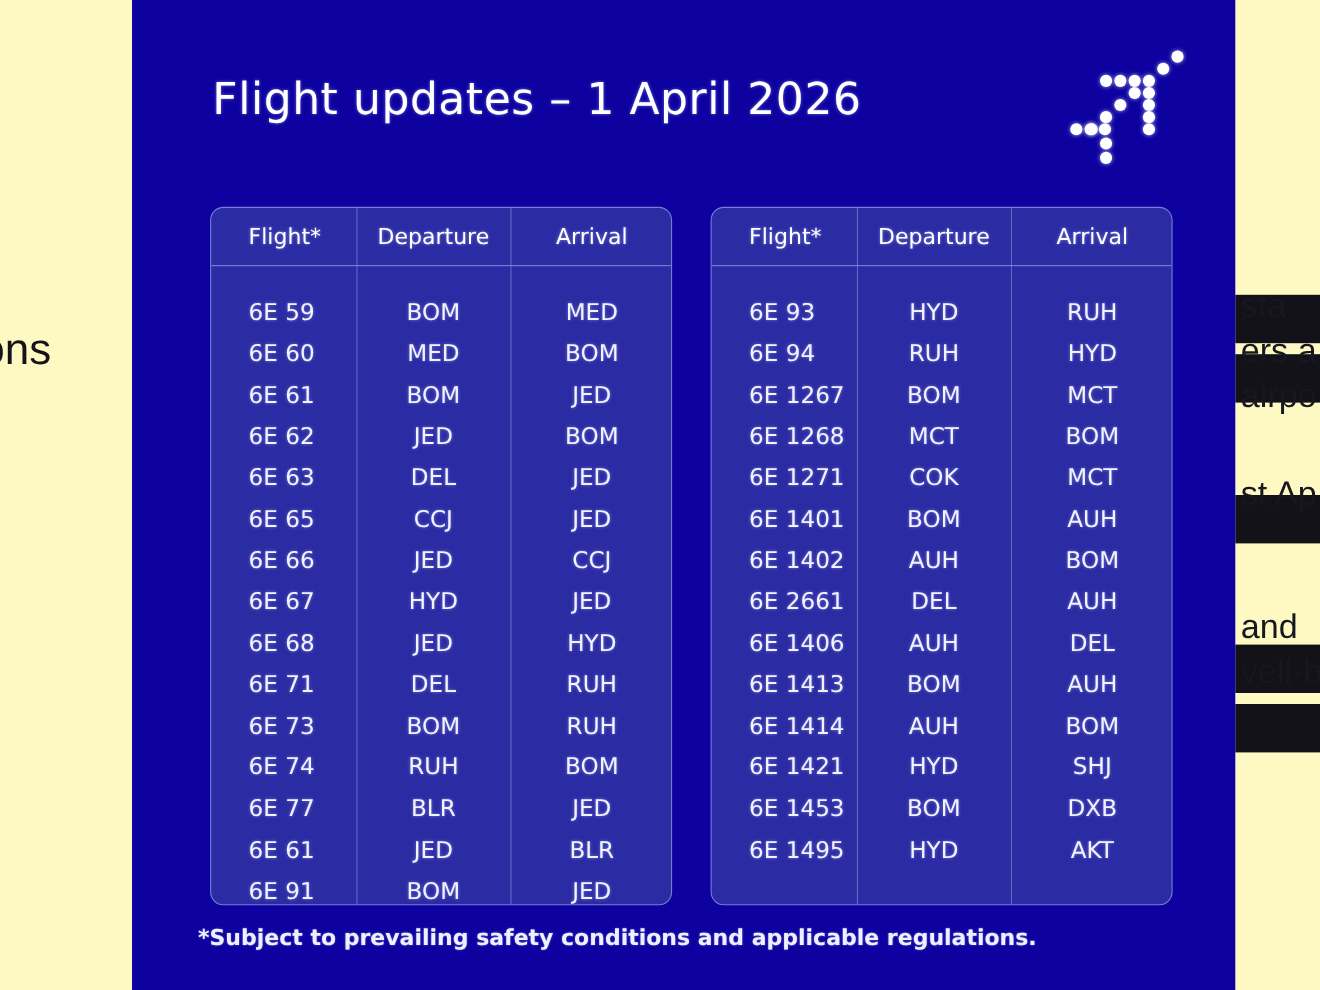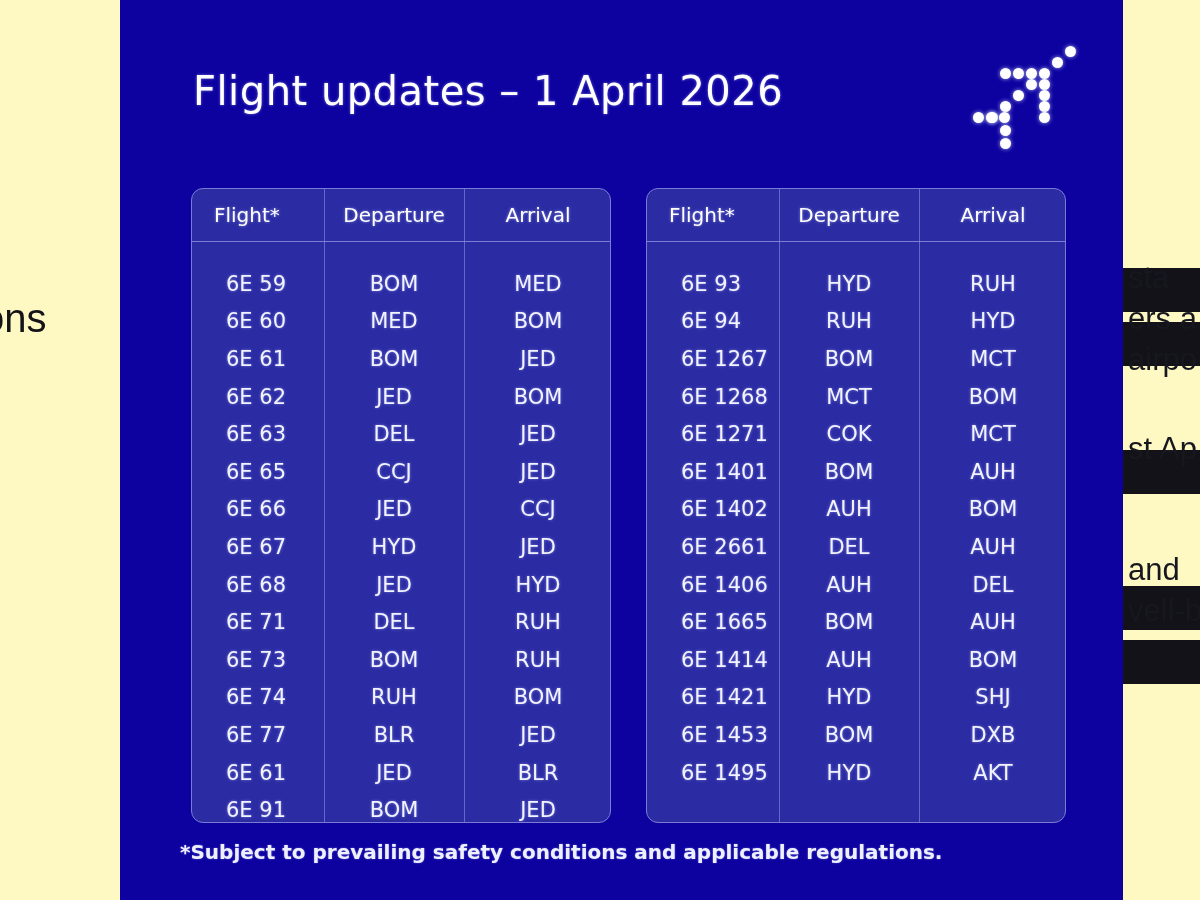--- a/index.html
+++ b/index.html
@@ -157,21 +157,21 @@
     font-family: "DejaVu Sans", sans-serif;
     font-size: 21px;
     font-weight: 400;
     color: #f2f3ff;
     text-align: center;
     padding: 0;
     text-shadow: 0 0 3px rgba(190,200,255,0.55);
   }
   table.flights tr:first-child td { padding-top: 24px; }
   table.flights td.flightno { text-align: left; padding-left: 34px; }
-  table.flights th.flightno { text-align: left; padding-left: 22px; }
+  table.flights th.flightno { text-align: left; padding-left: 34px; }
 
   
   #footnote {
     position: absolute;
     left: 60px;
     top: 840px;
     font-family: "DejaVu Sans", sans-serif;
     font-size: 20px;
     font-weight: 700;
     color: #eef0ff;
@@ -381,21 +381,21 @@
               <td class="flightno">6E 2661</td>
               <td>DEL</td>
               <td>AUH</td>
             </tr>
             <tr>
               <td class="flightno">6E 1406</td>
               <td>AUH</td>
               <td>DEL</td>
             </tr>
             <tr>
-              <td class="flightno">6E 1665</td>
+              <td class="flightno">6E 1413</td>
               <td>BOM</td>
               <td>AUH</td>
             </tr>
             <tr>
               <td class="flightno">6E 1414</td>
               <td>AUH</td>
               <td>BOM</td>
             </tr>
             <tr>
               <td class="flightno">6E 1421</td>

